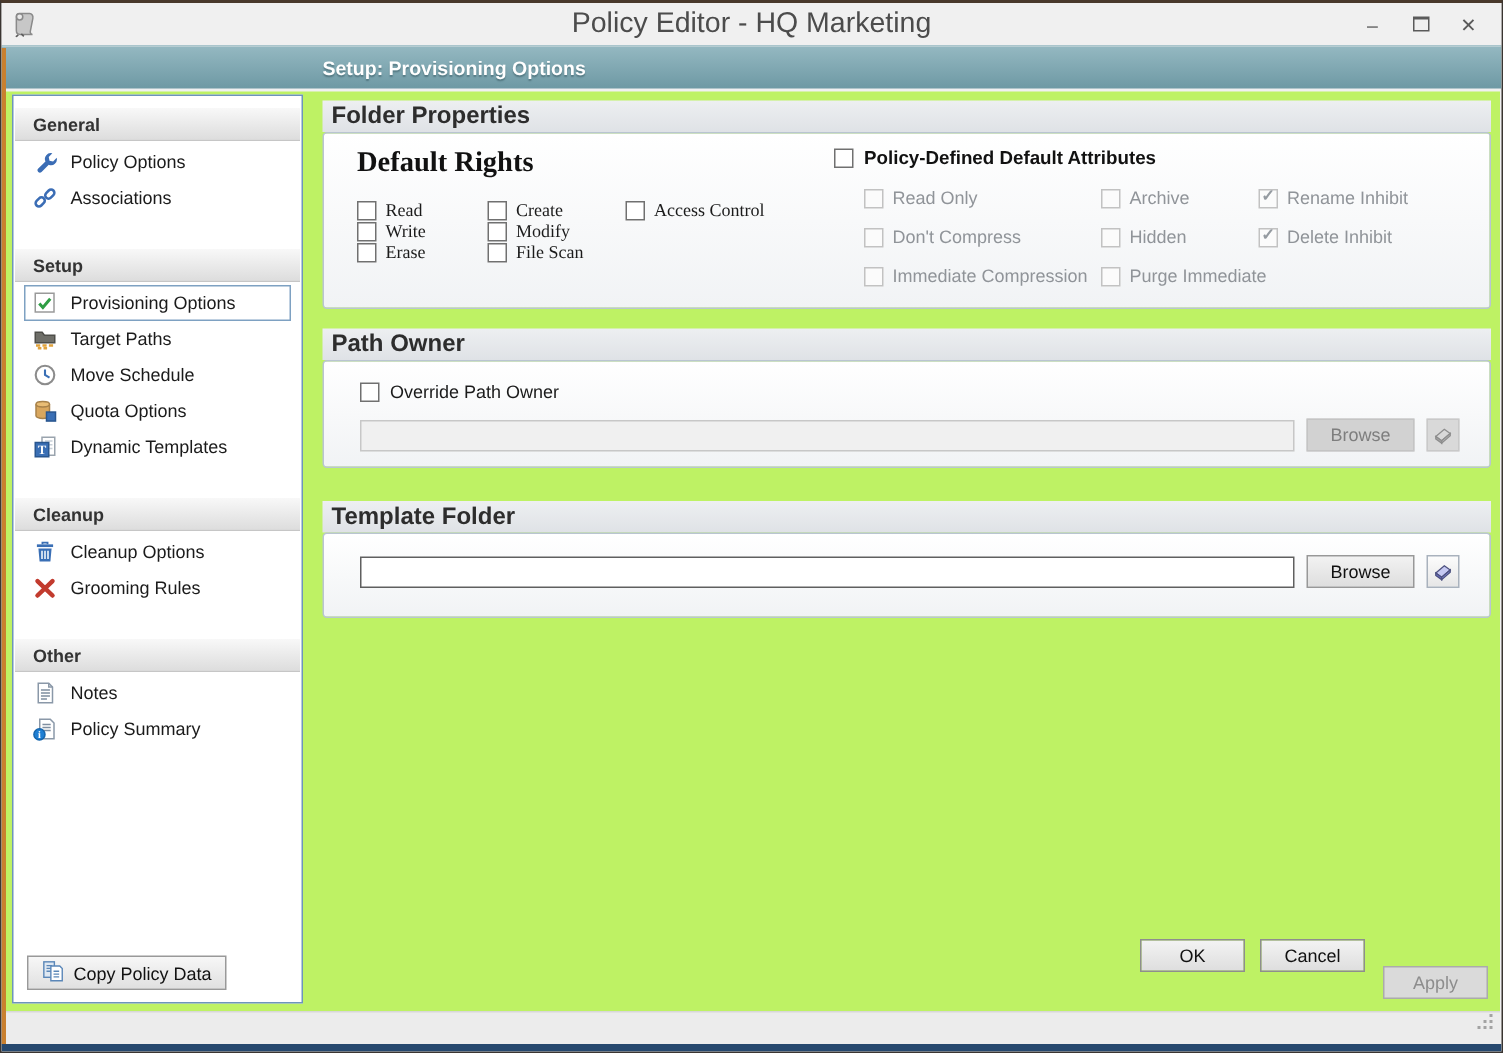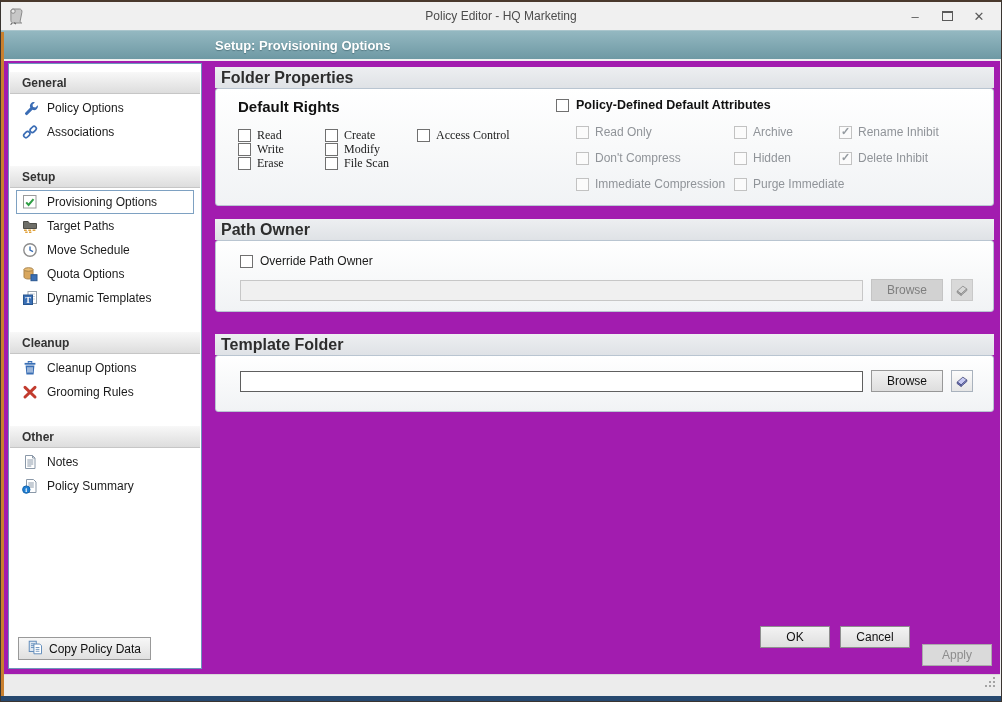--- a/index.html
+++ b/index.html
@@ -10,33 +10,33 @@
     position:relative; width:1002px; height:702px; background:#f0f0f0;
     border:1px solid #3a3531; border-top:2px solid #49392c; overflow:hidden;
   }
   .bottom-edge{ position:absolute; left:0; right:0; bottom:0; height:5px; background:#26486e; z-index:9;}
   .left-accent{ position:absolute; left:0; top:30px; bottom:5px; width:3px; background:#c9802f; z-index:9;}
 
   
   .titlebar{ position:relative; height:28px; background:#f0f0f0; }
   .app-icon{ position:absolute; left:7px; top:5px; width:18px; height:18px; }
   .title{ position:absolute; left:0; right:0; top:0; height:28px; line-height:28px;
-          text-align:center; font-size:12px; color:#4c4c4c; }
+          text-align:center; font-size:19px; color:#4c4c4c; }
   .win-controls{ position:absolute; right:6px; top:0; height:28px; display:flex; align-items:center; }
   .win-btn{ width:32px; height:28px; display:flex; align-items:center; justify-content:center;
             color:#5a5a5a; font-size:13px; cursor:default; }
   .max-glyph{ width:11px; height:10px; border:1px solid #5a5a5a; border-top:2px solid #5a5a5a; }
 
   
   .band{ height:29px; background:linear-gradient(#94b8c1,#6e99a4); border-top:1px solid #aac5cc;
          display:flex; align-items:center; padding-left:214px; }
   .band-title{ color:#ffffff; font-weight:bold; font-size:13px; text-shadow:0 1px 1px rgba(40,70,80,.45); }
 
   
-  .main{ position:absolute; top:59px; left:1px; right:1px; bottom:5px; background:#a21caf; }
+  .main{ position:absolute; top:59px; left:1px; right:1px; bottom:5px; background:#bef264; }
 
   
   .sidebar{ position:absolute; left:6px; top:2px; width:194px; bottom:27px;
             background:#ffffff; border:1px solid #6d94bc; }
   .section{ margin-bottom:22px; }
   .section-header{ height:22px; line-height:22px; margin:0 1px; padding-left:12px;
     background:linear-gradient(#f8f8f8,#dddddd); border-bottom:1px solid #c6c6c6;
     font-weight:bold; font-size:12px; color:#333333; }
   .section:first-child{ margin-top:8px; }
   .items{ margin-top:2px; }
@@ -55,21 +55,21 @@
     background:linear-gradient(#edeff1,#dfe2e6); }
   .group-body{ position:relative; border:1px solid #b9c5d1; border-radius:3px;
     background:linear-gradient(#ffffff,#f1f3f5); }
   .gb1{ height:118px; }
   .gb2{ height:72px; }
   .gb3{ height:57px; }
   .group + .group{ }
   .g2{ margin-top:13px; }
   .g3{ margin-top:22px; }
 
-  .sub-title{ font-weight:bold; font-size:15px; color:#111; }
+  .sub-title{ font-weight:bold; font-size:19px; color:#111;font-family:Liberation Serif, serif; }
 
   .dr{ position:absolute; left:22px; top:9px; }
   .dr-grid{ margin-top:13px; display:grid; grid-template-columns:87px 92px auto; row-gap:0;font-family:Liberation Serif, serif; }
   .pd{ position:absolute; left:340px; top:9px; }
   .pd-head{ display:flex; align-items:center; gap:7px; font-weight:bold; font-size:12.5px; color:#111; }
   .pd-grid{ margin-top:13px; margin-left:20px; display:grid; grid-template-columns:158px 105px auto; row-gap:12px; }
 
   .cell{ display:flex; align-items:center; gap:6px; height:14px; }
   .cb{ width:13px; height:13px; background:#ffffff; border:1px solid #707070; flex:none;
        display:inline-flex; align-items:center; justify-content:center; }

